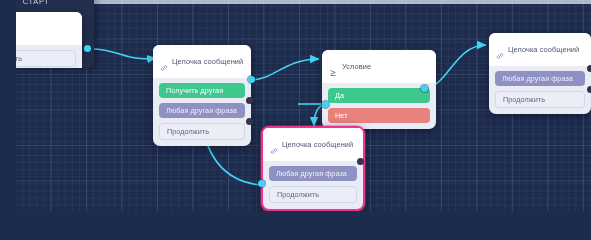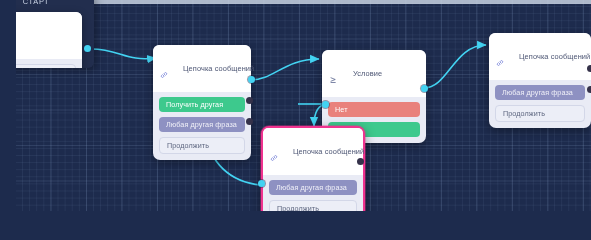--- a/index.html
+++ b/index.html
@@ -24,22 +24,22 @@
   }
   #topstrip{position:absolute;left:0;top:0;width:591px;height:4px;background:#c8d2e2;opacity:.85;}
 
   
   #edges{position:absolute;inset:0;width:591px;height:211px;pointer-events:none;}
 
   
   .node{position:absolute;border-radius:7px;background:#e9ebf5;box-shadow:0 3px 10px rgba(0,0,0,.33);}
   .node .nhead{
     background:#ffffff;border-radius:6px 6px 0 0;
-    height:17px;display:flex;align-items:center;gap:15px;
-    padding:15px 7px;
+    height:17px;display:flex;align-items:center;gap:4px;
+    padding:8px 7px;
   }
   .node .ntitle{font-size:7.4px;color:#4c5573;white-space:nowrap;letter-spacing:.1px;}
   .node .nbody{padding:5px 6px 6px 6px;display:flex;flex-direction:column;gap:5px;}
   .btn{
     height:15px;border-radius:4px;display:flex;align-items:center;
     padding:0 7px;font-size:7.2px;white-space:nowrap;letter-spacing:.1px;
   }
   .btn.green{background:#3dc98d;color:#ffffff;}
   .btn.red{background:#e9817c;color:#ffffff;}
   .btn.purple{background:#8e91c2;color:#f0f0f8;}
@@ -130,32 +130,32 @@
     <div class="nbody">
       <div class="btn green">Получить другая</div>
       <div class="btn purple">Любая другая фраза</div>
       <div class="btn plain">Продолжить</div>
     </div>
   </div>
   <div class="port cyan" style="left:232px;top:76px;"></div>
   <div class="port dark" style="left:230px;top:97px;"></div>
   <div class="port dark" style="left:230px;top:118px;"></div>
 
-  <div class="node" style="left:306px;top:50px;width:104px;">
+  <div class="node" style="left:306px;top:50px;width:114px;">
     <div class="nhead">
       <span class="icon-cond">
         <svg width="9" height="8" viewBox="0 0 16 16">
           <path d="M3 3.6 L11.5 7 L3 10.4 M3 13 L11.5 13" fill="none" stroke="#5d6890" stroke-width="1.6" stroke-linecap="round" stroke-linejoin="round"></path>
         </svg>
       </span>
       <span class="ntitle">Условие</span>
     </div>
     <div class="nbody">
+      <div class="btn green">Да</div>
       <div class="btn red">Нет</div>
-      <div class="btn green">Да</div>
     </div>
   </div>
   <div class="port cyan" style="left:405px;top:85px;"></div>
   <div class="port cyan" style="left:306px;top:101px;"></div>
 
   <div class="node" style="left:473px;top:33px;width:102px;">
     <div class="nhead">
       <span class="icon-chain">
         <svg width="8" height="8" viewBox="0 0 16 16">
           <path d="M6.5 9.5 L9.5 6.5 M4.7 7.3 L3.3 8.7 a2.4 2.4 0 0 0 3.4 3.4 L8.1 10.7

